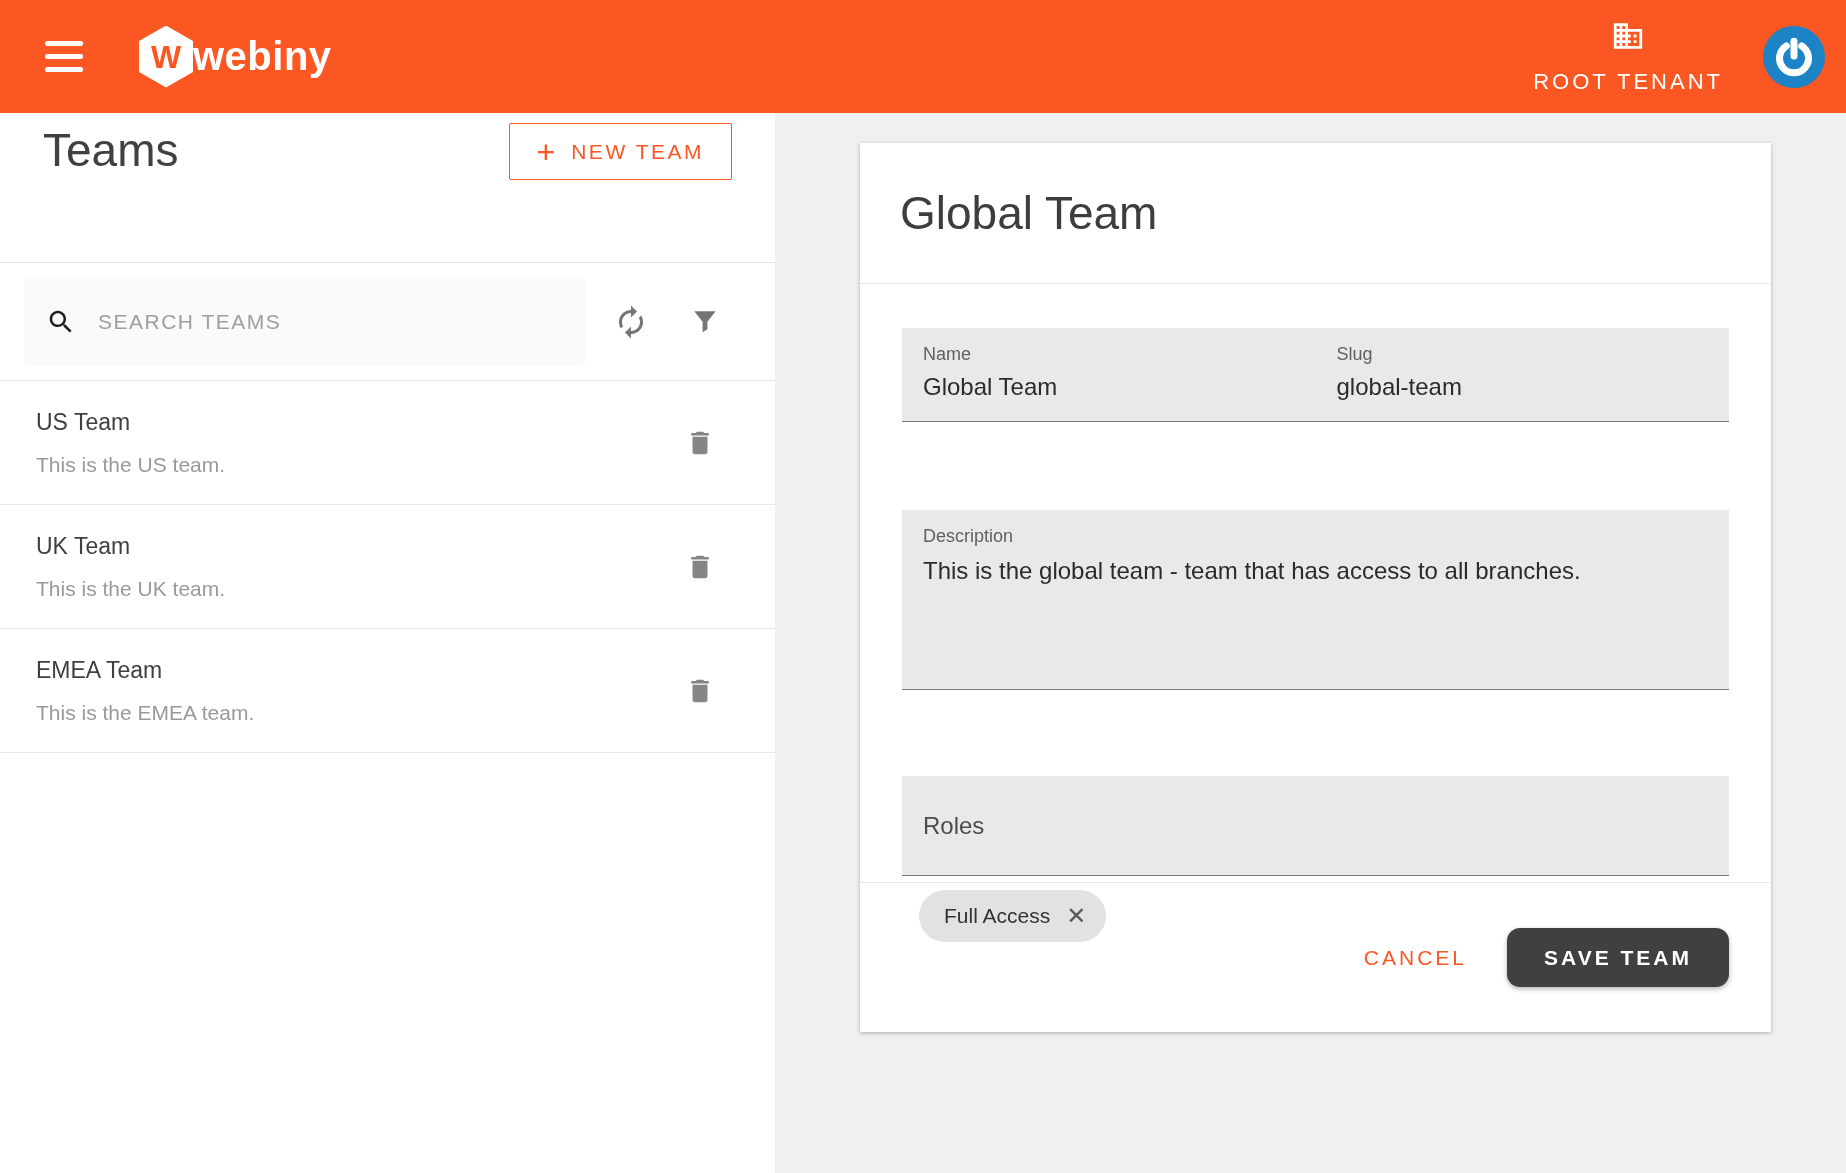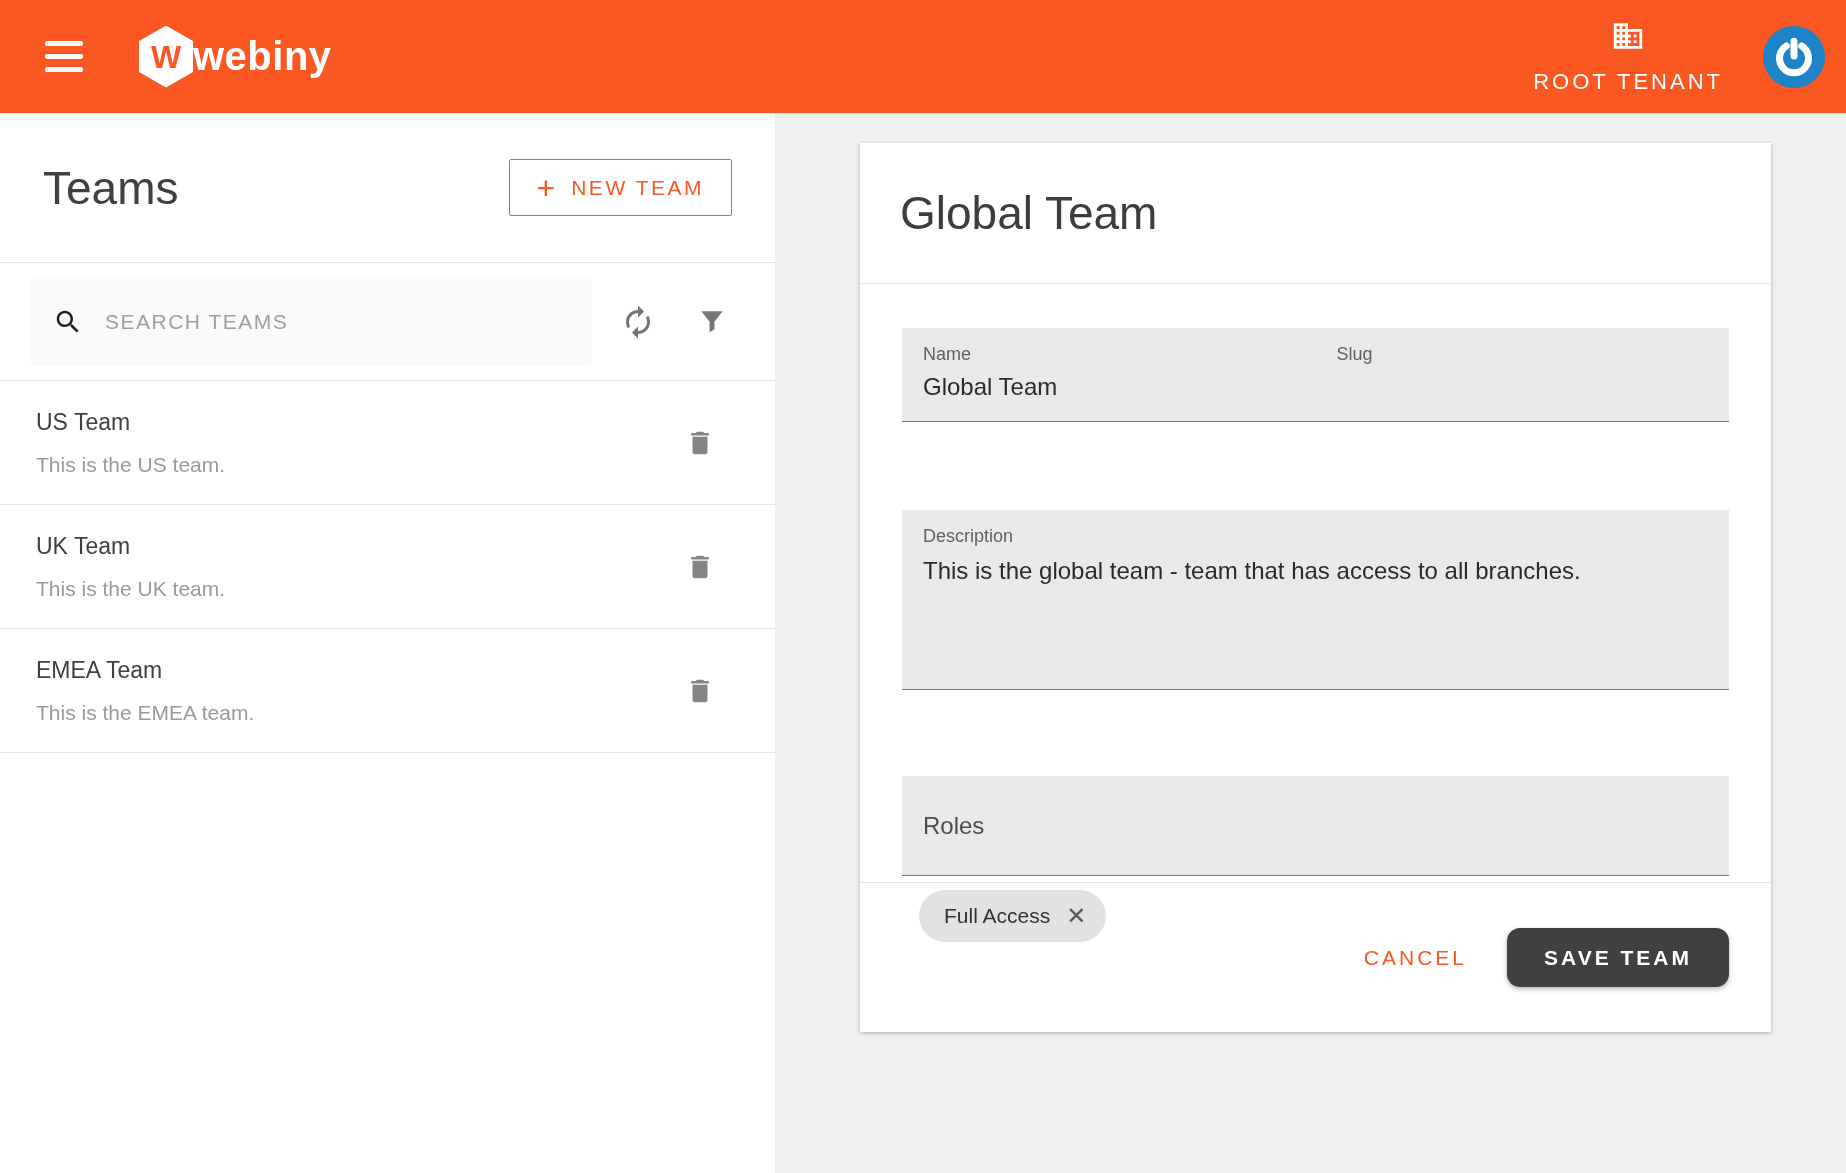--- a/index.html
+++ b/index.html
@@ -19,29 +19,29 @@
   .hexagon span { color:#fa5723; font-weight:700; font-size:32px; line-height:1; }
   .wordmark { color:#fff; font-size:40px; font-weight:700; letter-spacing:0.5px; }
   .topbar-spacer { flex:1; }
   .tenant { display:flex; align-items:center; gap:16px; cursor:pointer;flex-direction:column; }
   .tenant-label { color:#fff; font-size:22px; letter-spacing:3px; font-weight:400; }
   .avatar { width:62px; height:62px; border-radius:50%; background:#1c83c6; margin-left:40px; margin-right:21px;
             display:flex; align-items:center; justify-content:center; cursor:pointer; }
 
   
   .left-panel { position:absolute; top:113px; left:0; width:775px; bottom:0; background:#fff; }
-  .panel-head { height:150px; display:flex; align-items:center; justify-content:space-between;
+  .panel-head { height:150px; display:flex; justify-content:space-between;
                 padding:10px 43px; border-bottom:1px solid #e4e4e4; }
   .panel-title { font-size:46px; font-weight:400; color:#404040; }
   .new-team-btn { display:flex; align-items:center; gap:16px; height:57px; padding:0 27px;
                   background:#fff; border:1px solid #fa5723; border-radius:2px; color:#fa5723;
                   font-family:inherit; font-size:21px; letter-spacing:2.5px; cursor:pointer; }
   .new-team-btn .plus { font-size:32px; font-weight:400; letter-spacing:0; line-height:1; }
 
-  .search-row { height:118px; display:flex; align-items:center; padding:0 31px;
+  .search-row { height:118px; display:flex; align-items:center; padding:0 24px;
                 border-bottom:1px solid #e4e4e4; }
   .search-box { flex:0 0 561px; height:89px; background:#fafafa; border-radius:4px;
                 display:flex; align-items:center; padding:0 22px; }
   .search-box svg { flex:none; }
   .search-input { flex:1; margin-left:22px; border:none; outline:none; background:transparent;
                   font-family:inherit; font-size:21px; letter-spacing:1.5px; color:#424242; }
   .search-input::placeholder { color:#9e9e9e; opacity:1; }
   .icon-btn { background:none; border:none; cursor:pointer; display:flex; align-items:center; justify-content:center; }
   .refresh-btn { margin-left:28px; }
   .filter-btn { margin-left:40px; }
@@ -200,20 +200,21 @@
 
       <div class="card-body">
 
         <div class="field-row">
           <div class="field">
             <div class="field-label">Name</div>
             <input class="field-input" type="text" value="Global Team" style="">
           </div>
           <div class="field">
             <div class="field-label">Slug</div>
+            <input class="field-input" type="text" value="global-team" style="">
           </div>
         </div>
 
         <div class="field field-description">
           <div class="field-label">Description</div>
           <textarea style="">This is the global team - team that has access to all branches.</textarea>
         </div>
 
         <div class="field field-roles">
           <span class="roles-label">Roles</span>

